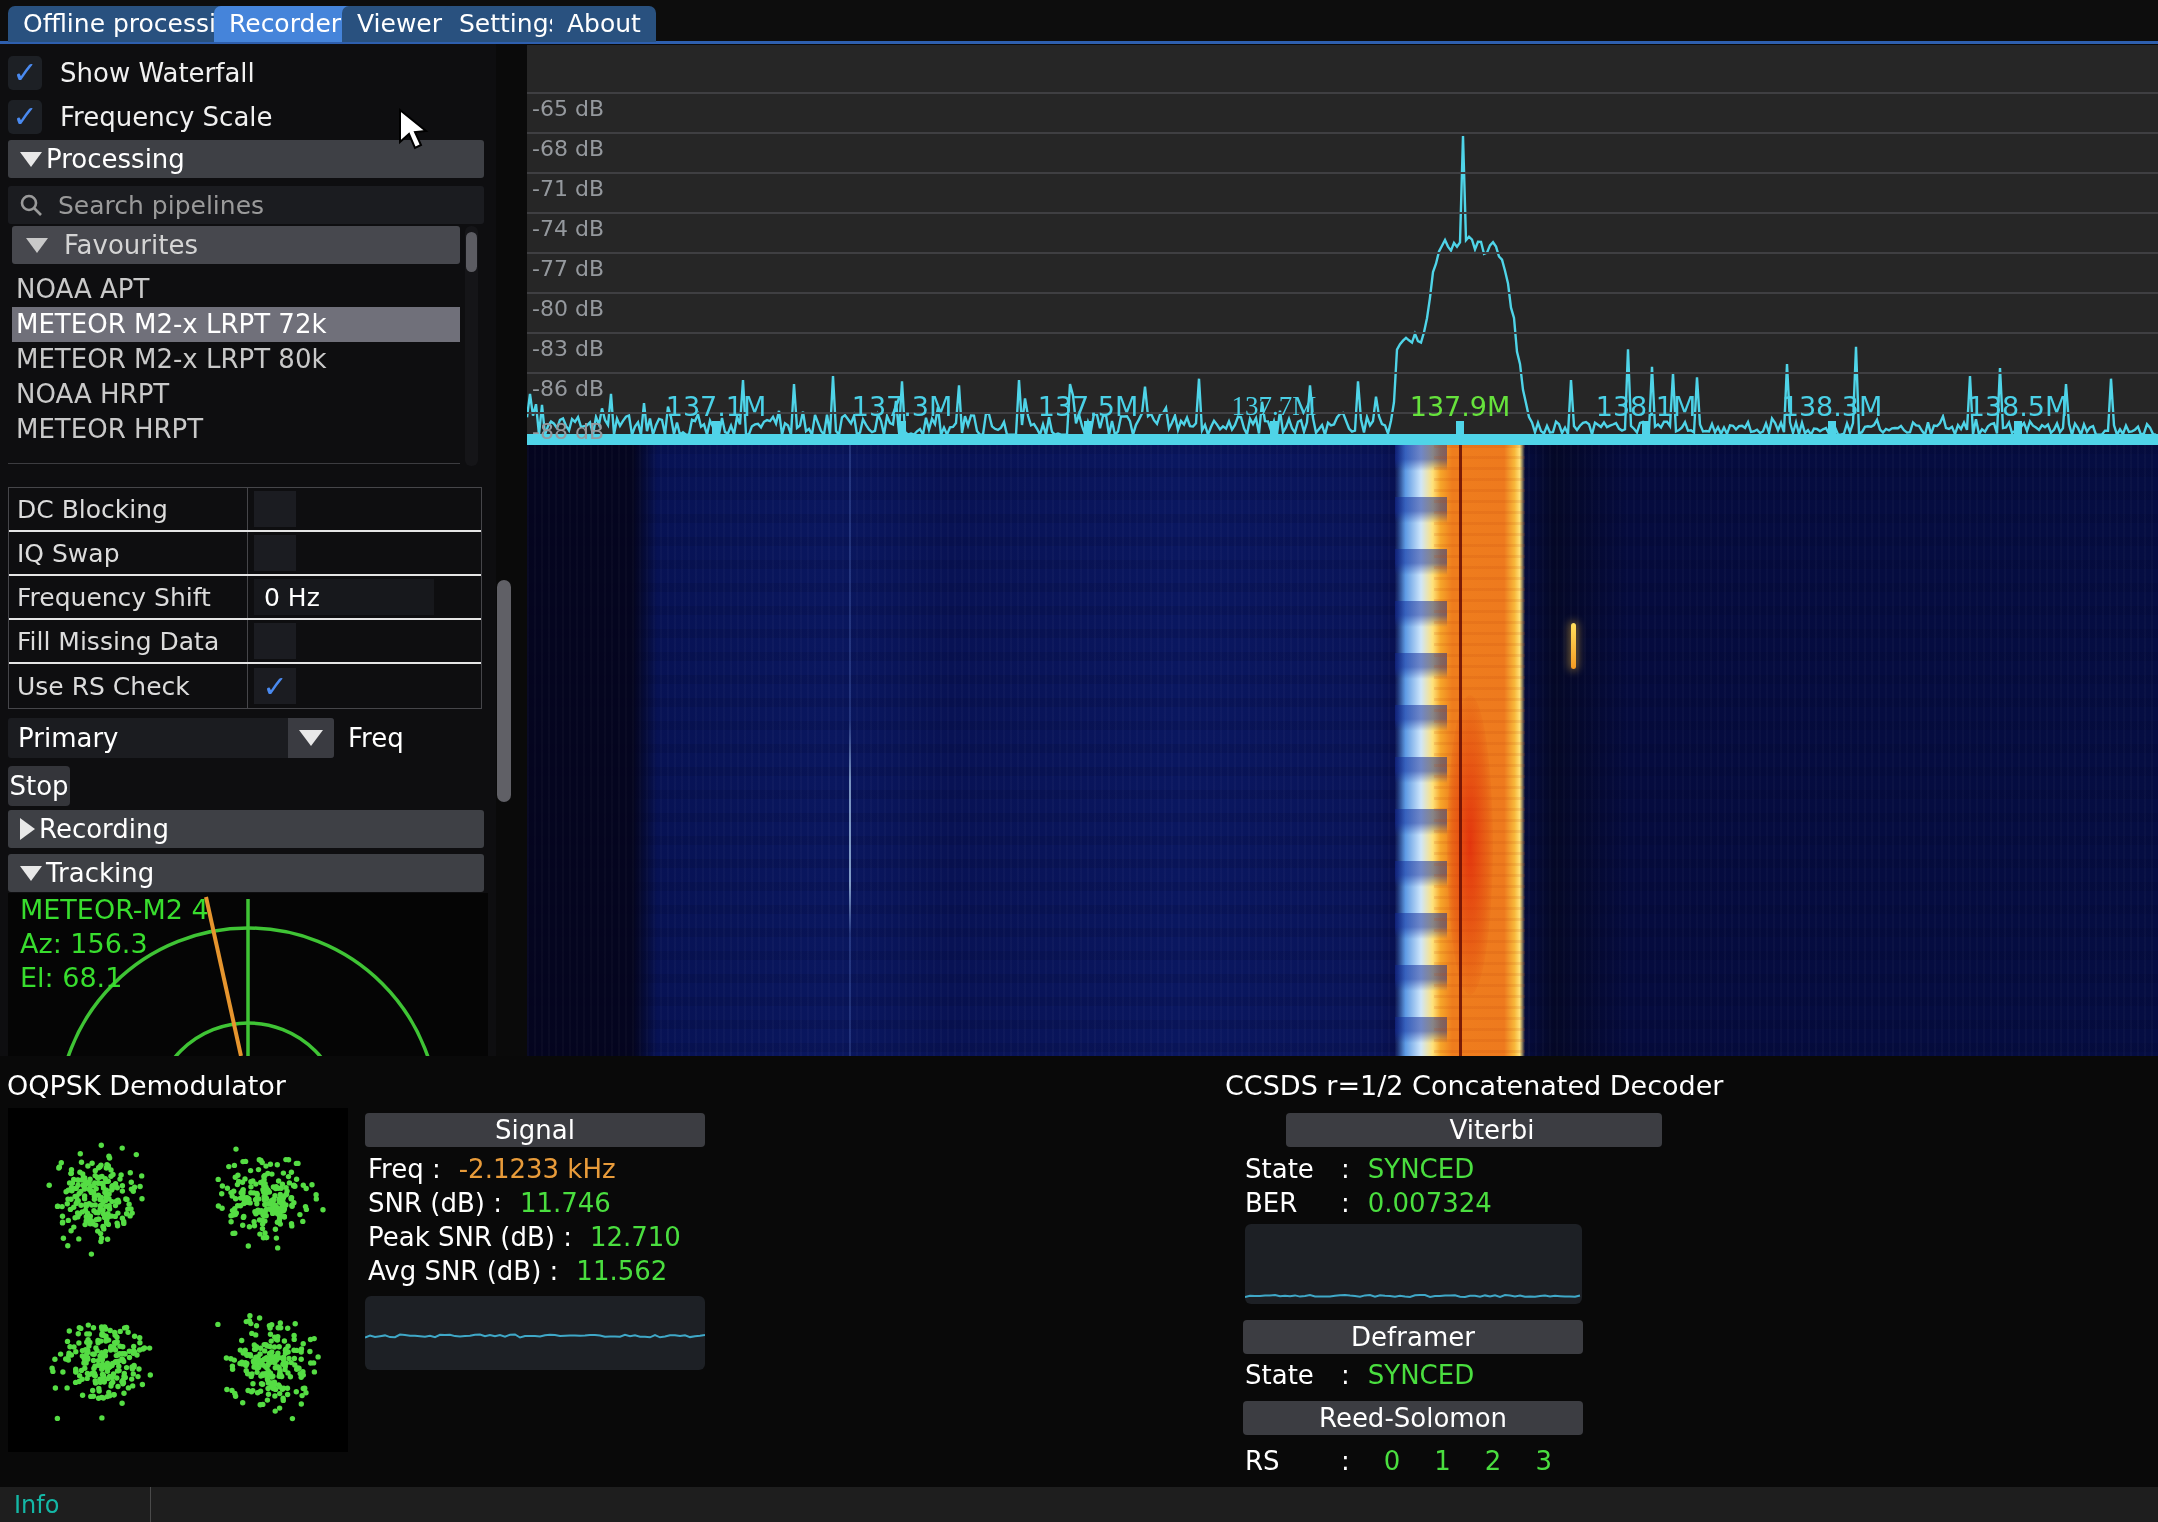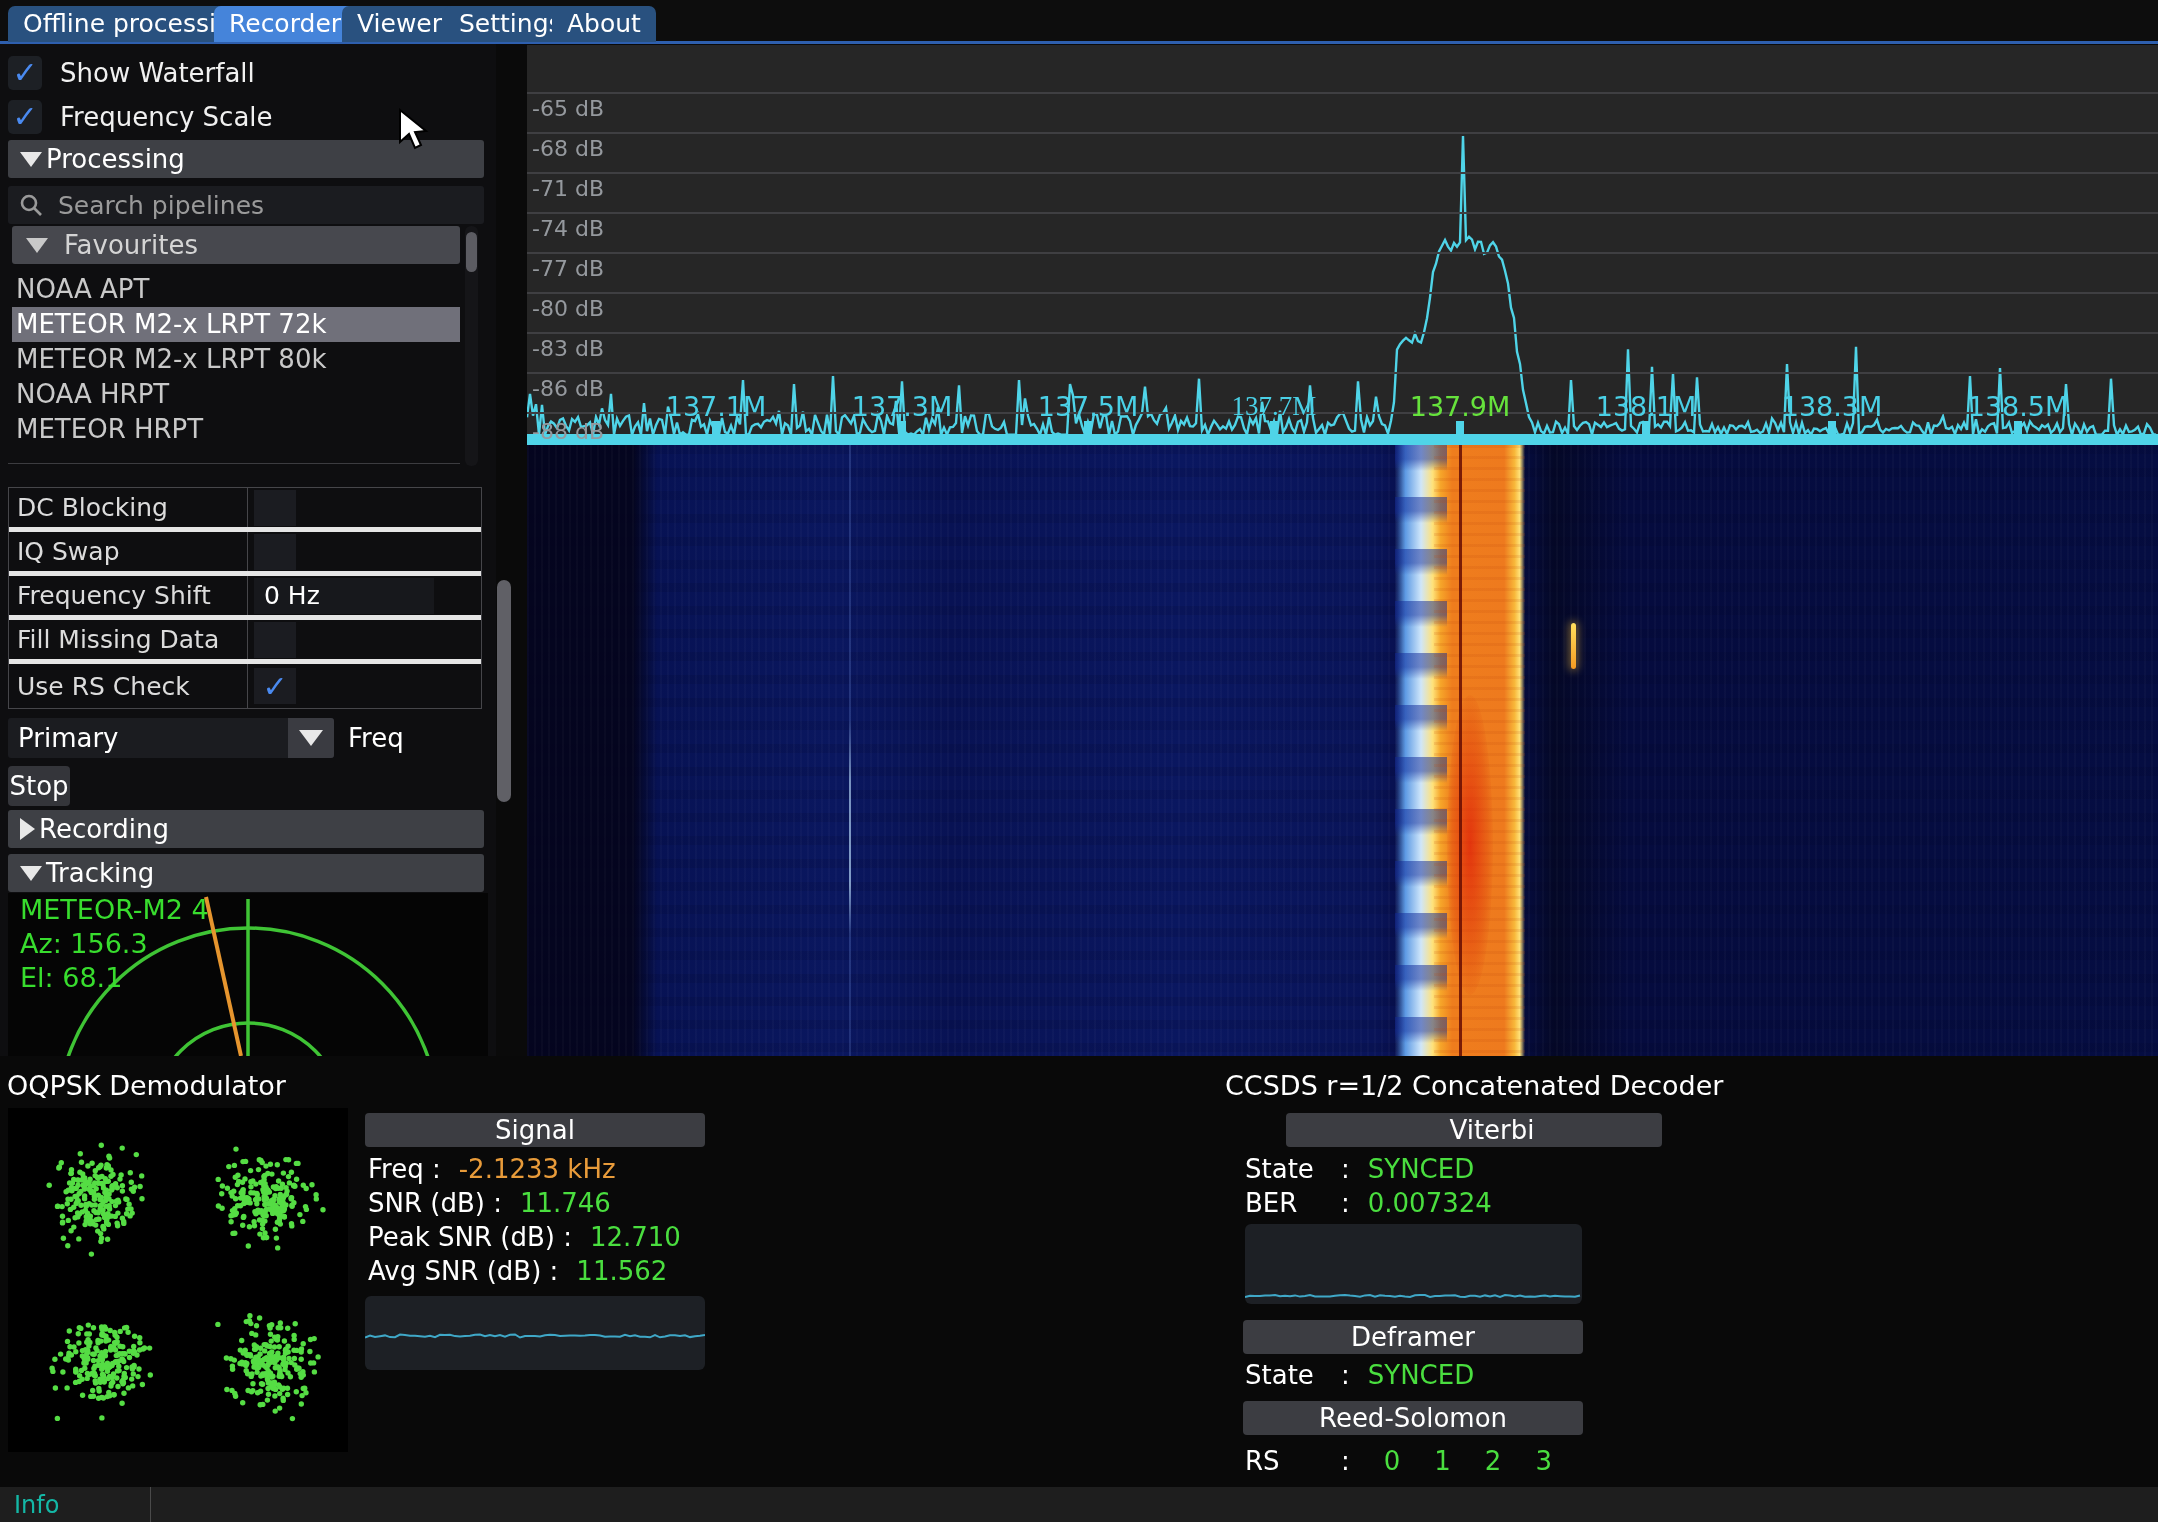--- a/index.html
+++ b/index.html
@@ -31,21 +31,21 @@
            display:flex;align-items:center;gap:16px;padding-left:14px;box-sizing:border-box;font-size:26px;color:#d4d4d4;}
   #fav-bar .tri-down{border-top-color:#c9c9c9;}
   #pipelist{position:absolute;left:12px;top:228px;width:448px;}
   .pipeline-item{height:35px;line-height:35px;font-size:26px;color:#c9c9c9;padding-left:4px;}
   .pipeline-item.selected{background:#70707a;color:#fff;}
   #list-scroll-track{position:absolute;left:465px;top:182px;width:13px;height:240px;background:#151518;border-radius:6px;}
   #list-scroll-thumb{position:absolute;left:1px;top:6px;width:11px;height:40px;background:#5c5c62;border-radius:6px;}
   #pipe-sep{position:absolute;left:8px;top:419px;width:452px;height:1px;background:#3c3c40;}
 
   #settings-table{position:absolute;left:8px;top:443px;width:474px;border:1px solid #46464a;box-sizing:border-box;}
-  .trow{display:flex;height:44px;border-bottom:5px solid #e5e5e5;box-sizing:border-box;}
+  .trow{display:flex;height:44px;border-bottom:2px solid #e5e5e5;box-sizing:border-box;}
   .trow:last-child{border-bottom:none;}
   .tlabel{width:239px;border-right:1px solid #46464a;box-sizing:border-box;display:flex;align-items:center;
           padding-left:8px;font-size:25px;color:#dcdcdc;}
   .tvalue{flex:1;display:flex;align-items:center;padding-left:6px;}
   .tcb{width:42px;height:36px;background:#1b1c21;display:flex;align-items:center;justify-content:center;}
   .tcb .mark{color:#4a8af0;font-size:30px;font-weight:bold;}
   .tinput{width:170px;height:36px;background:#17181c;color:#fff;font-size:25px;display:flex;align-items:center;padding-left:10px;}
 
   #combo{position:absolute;left:8px;top:674px;width:326px;height:40px;background:#1b1c20;border-radius:3px;display:flex;}
   #combo .combo-text{flex:1;display:flex;align-items:center;padding-left:10px;font-size:26px;color:#fff;}

